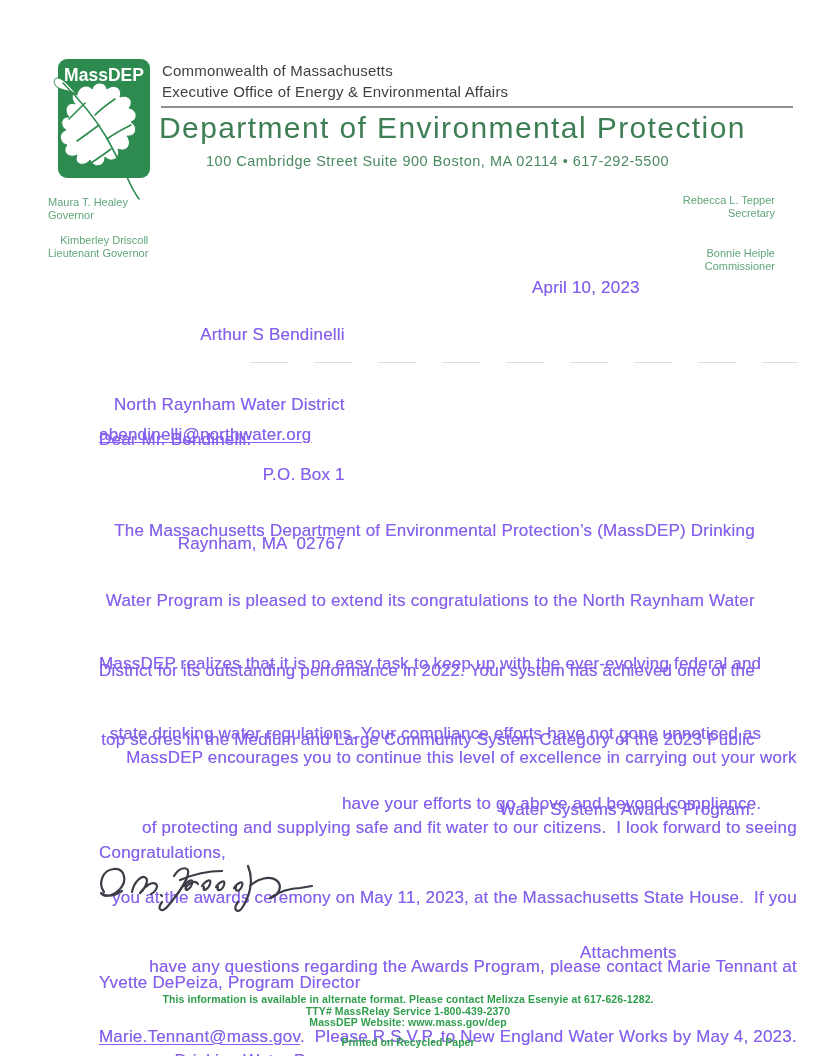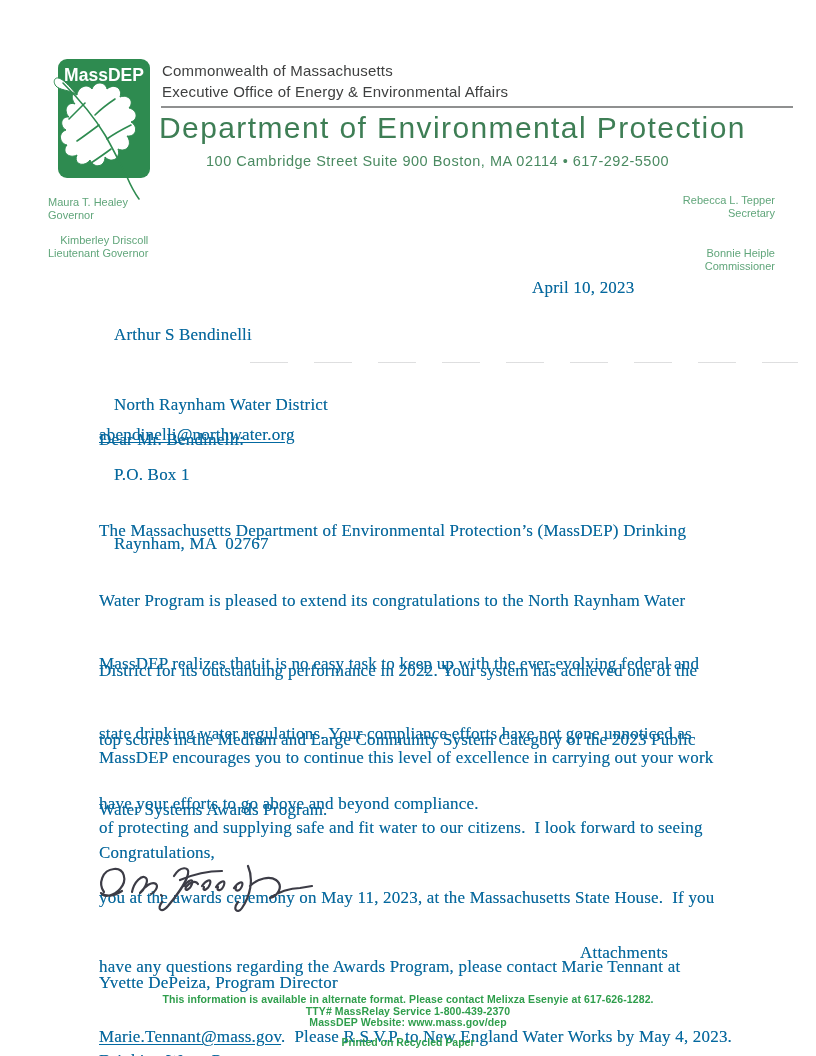--- a/index.html
+++ b/index.html
@@ -15,22 +15,22 @@
   .agency-block { left:162px; top:60px; font-size:15px; line-height:21px; color:#3f4040; letter-spacing:.2px; }
   .header-divider { left:161px; top:106px; width:632px; height:2px; background:#8f9090; }
   .dept-title { left:159px; top:111px; font-size:30px; font-weight:400; color:#3e7e55; letter-spacing:1.4px; }
   .dept-address { left:162px; top:153px; font-size:14.5px; color:#4a8a61; letter-spacing:.5px;margin-left:44px; }
 
   .official { font-size:11px; line-height:13px; color:#61a67b; }
   .off-left { left:48px; }
   .off-right { right:41px; text-align:right; }
 
   
-  .serif { font-family:Liberation Serif, serif; color:#0369a1; font-size:17px; line-height:23.2px;
-           letter-spacing:.2px; white-space:pre-wrap; text-shadow:0 0 .5px rgba(53,102,126,.55); }
+  .serif { font-family:Liberation Sans, sans-serif; color:#8b5cf6; font-size:17px; line-height:23.2px;
+           letter-spacing:.2px; white-space:pre-wrap; text-shadow:0 0 .5px rgba(53,102,126,.55);text-align:right; }
   .u { text-decoration:underline; text-underline-offset:2px; }
   .artifact-line { left:250px; top:362px; width:548px; height:1px; opacity:.55;
     background:repeating-linear-gradient(90deg,#c3c4c6 0 38px, transparent 38px 64px); }
 
   
   .sig-svg path { fill:none; stroke:#3c3c46; stroke-width:2.2; stroke-linecap:round; stroke-linejoin:round; }
 
   
   .footer-block { left:0; right:0; top:994px; text-align:center; font-size:10.5px; line-height:11.6px;
                   font-weight:bold; color:#2f9e4c; letter-spacing:.1px; }

